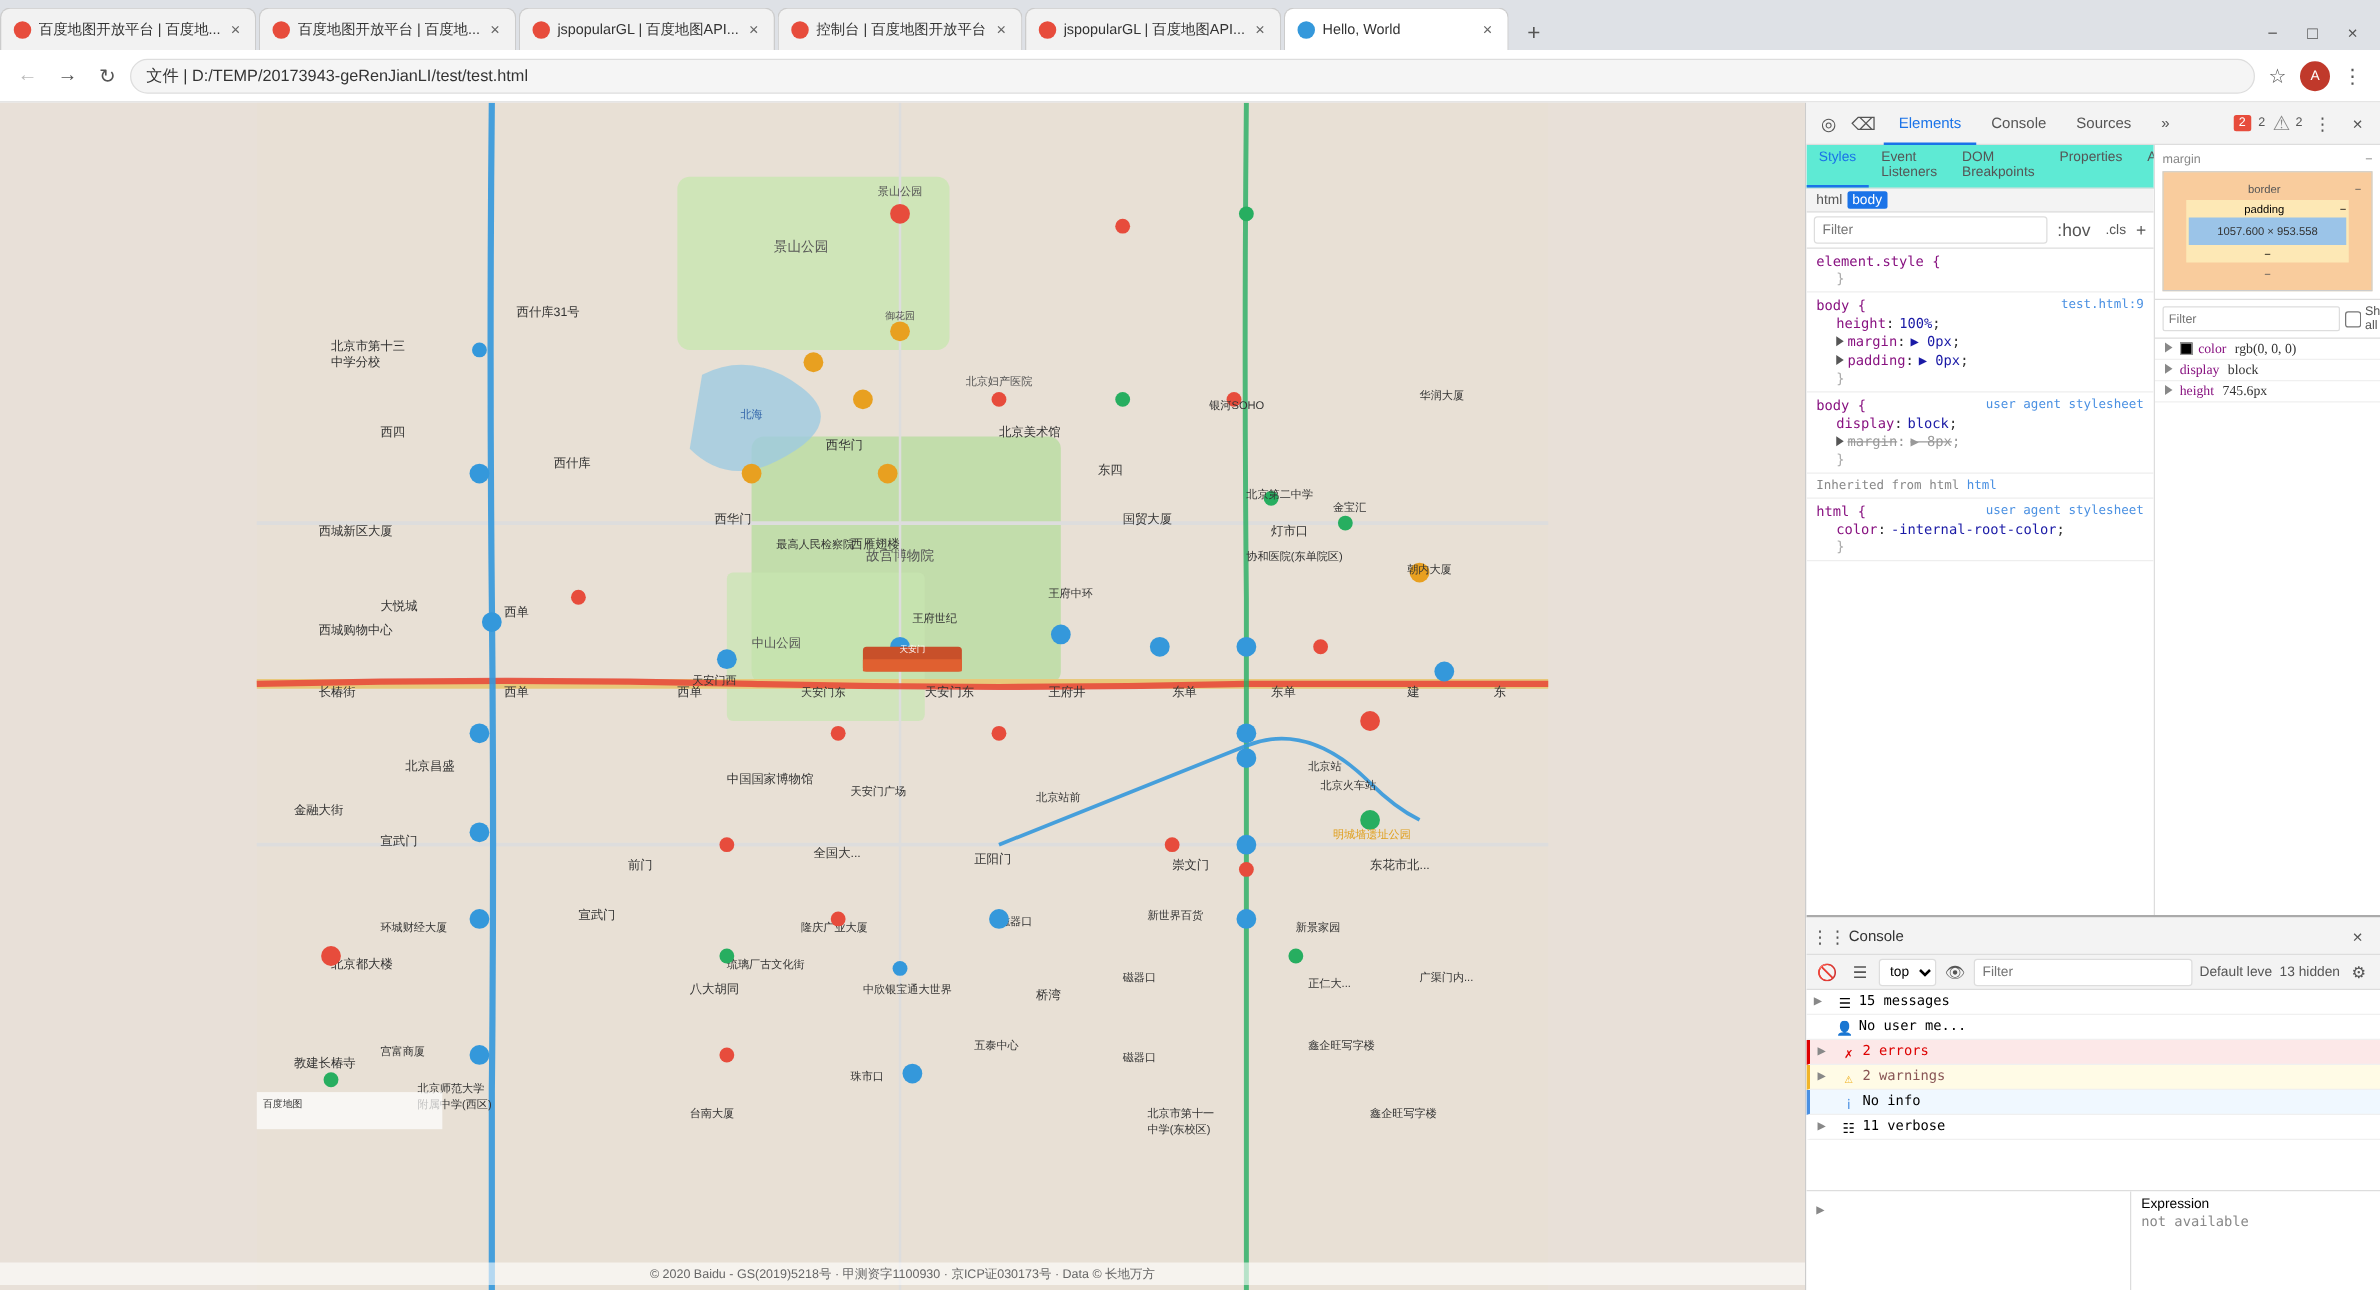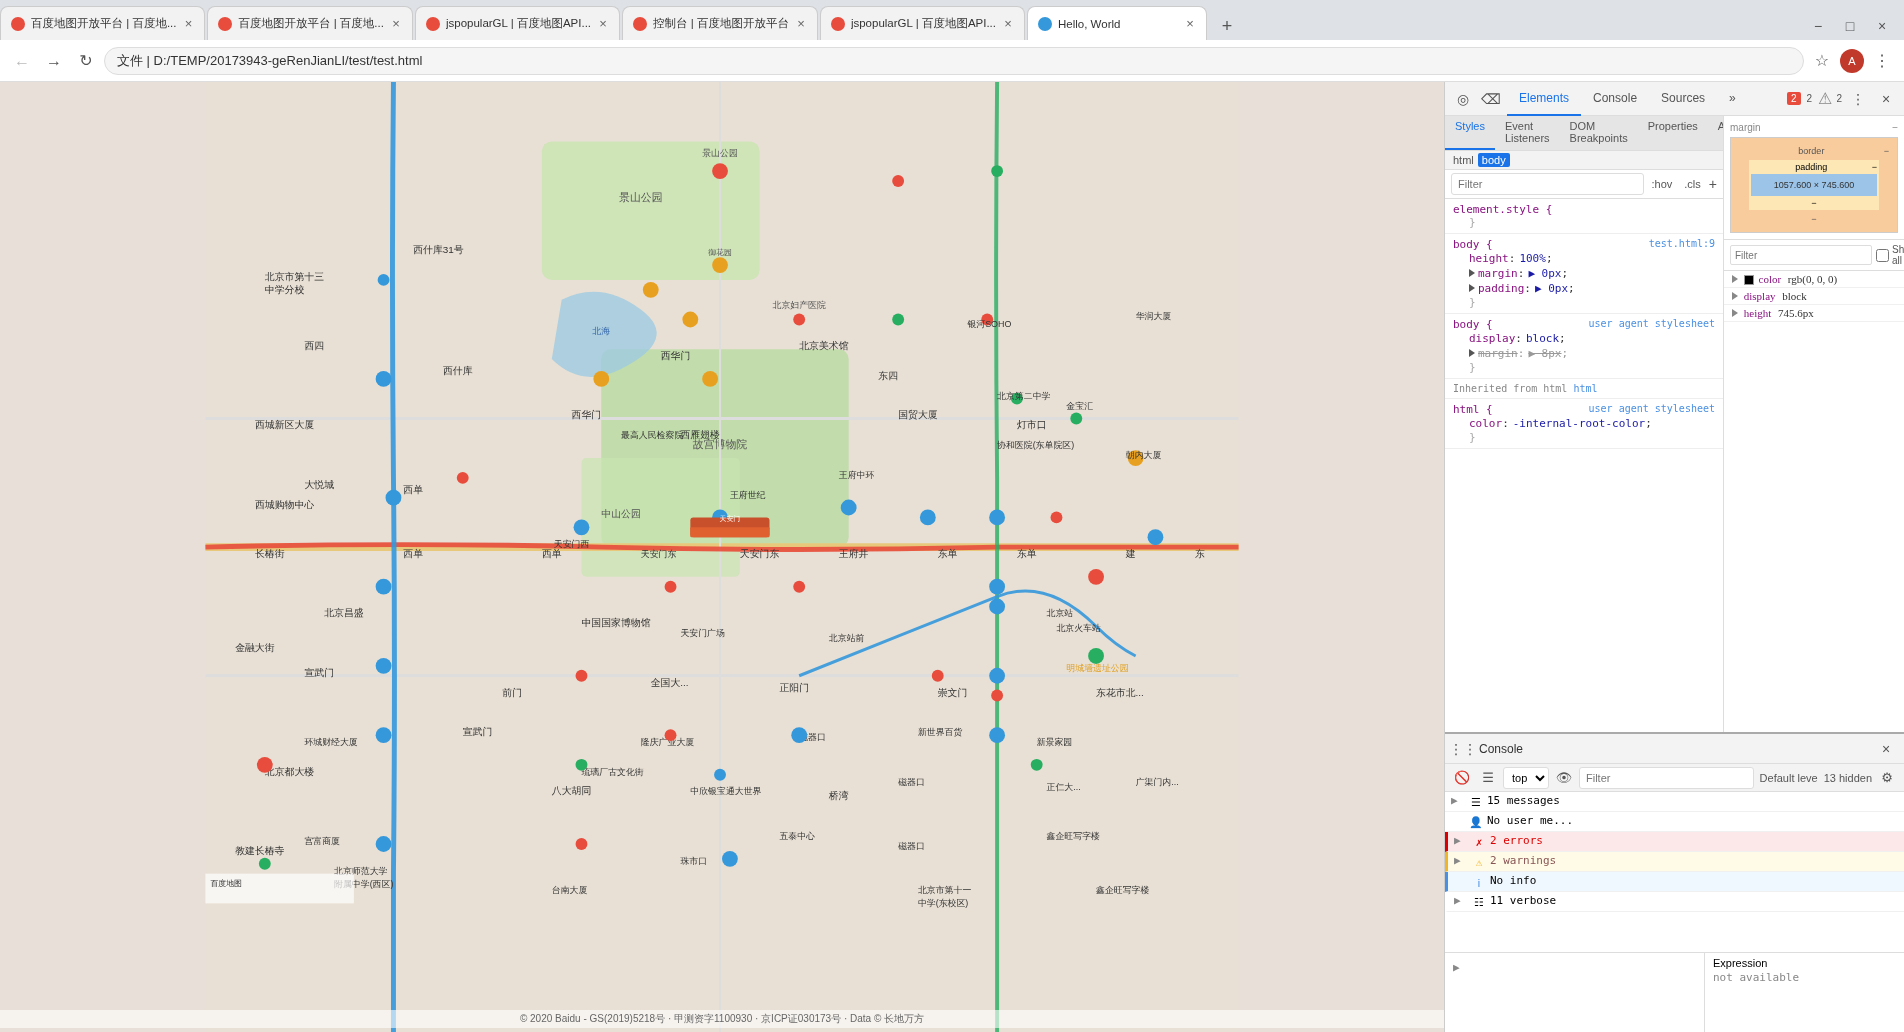--- a/index.html
+++ b/index.html
@@ -45,34 +45,34 @@
     .devtools-tabs { display: flex; align-items: center; flex: 1; gap: 0; }
     .devtools-tab { padding: 0 12px; height: 34px; display: flex; align-items: center; cursor: pointer; font-size: 12px; color: #555; border-bottom: 2px solid transparent; white-space: nowrap; }
     .devtools-tab.active { color: #1a73e8; border-bottom: 2px solid #1a73e8; }
     .devtools-error-badge { background: #e74c3c; color: white; border-radius: 2px; padding: 1px 4px; font-size: 10px; margin-left: 3px; }
     .devtools-close { margin-left: auto; }
 
     
     .devtools-body { display: flex; flex: 1; overflow: hidden; }
     .devtools-left { flex: 1; display: flex; flex-direction: column; overflow: hidden; border-right: 1px solid #ddd; }
     .devtools-right { width: 180px; display: flex; flex-direction: column; overflow: hidden; }
-    .elements-subtabs { display: flex; border-bottom: 1px solid #ddd; background: #e5e5e5; }
+    .elements-subtabs { display: flex; border-bottom: 1px solid #ddd; background: #5eead4; }
     .elements-subtab { padding: 4px 10px; font-size: 11px; cursor: pointer; color: #555; border-bottom: 2px solid transparent; }
     .elements-subtab.active { color: #1a73e8; border-bottom: 2px solid #1a73e8; }
 
     
     .breadcrumb { padding: 2px 8px; background: #f3f3f3; border-bottom: 1px solid #ddd; font-size: 11px; color: #555; display: flex; gap: 2px; align-items: center; }
     .breadcrumb-item { color: #555; }
     .breadcrumb-item.selected { background: #1a73e8; color: white; padding: 1px 4px; border-radius: 2px; }
 
     
     .styles-content { flex: 1; overflow-y: auto; font-size: 11px; font-family: monospace; padding: 0; }
     .filter-bar { display: flex; align-items: center; padding: 3px 6px; border-bottom: 1px solid #ddd; gap: 4px; }
     .filter-input { flex: 1; height: 22px; border: 1px solid #ddd; border-radius: 3px; padding: 0 6px; font-size: 11px; }
-    .filter-pseudo { font-size: 11px; color: #555; padding: 0 4px; cursor: pointer; text-align: center; }
+    .filter-pseudo { font-size: 14px; color: #555; padding: 0 4px; cursor: pointer; text-align: center; }
     .filter-cls { font-size: 11px; color: #555; padding: 0 4px; cursor: pointer; }
     .filter-plus { font-size: 14px; color: #555; cursor: pointer; }
 
     .style-rule { border-bottom: 1px solid #eee; padding: 4px 8px; }
     .style-rule-header { color: #881280; cursor: pointer; }
     .style-rule-source { float: right; color: #4a90e2; font-size: 10px; }
     .style-prop { padding: 1px 0 1px 16px; color: #333; display: flex; align-items: baseline; }
     .style-prop-name { color: #881280; }
     .style-prop-value { color: #1a1aa6; margin-left: 4px; }
     .style-prop-strikethrough .style-prop-name,
@@ -506,21 +506,21 @@
               </div>
               <div class="box-model-visual">
                 <div class="box-margin">
                   <span style="font-size:9px;color:#555;">border</span>
                   <span style="font-size:9px;color:#555;float:right;">−</span>
                   <div style="padding:4px 10px;">
                     <div style="background:#fde8b5;padding:2px;text-align:center;font-size:9px;">
                       <span>padding</span>
                       <span style="float:right;font-size:9px;">−</span>
                       <div style="background:#9bc4e8;padding:6px 2px;text-align:center;margin-top:2px;margin-bottom:2px;">
-                        <span style="font-size:9px;color:#333;">1057.600 × 745.600</span>
+                        <span style="font-size:9px;color:#333;">1057.600 × 953.558</span>
                       </div>
                       <span style="font-size:9px;">−</span>
                     </div>
                   </div>
                   <span style="font-size:9px;color:#555;">−</span>
                 </div>
               </div>
             </div>
 
             <div class="right-filter">

